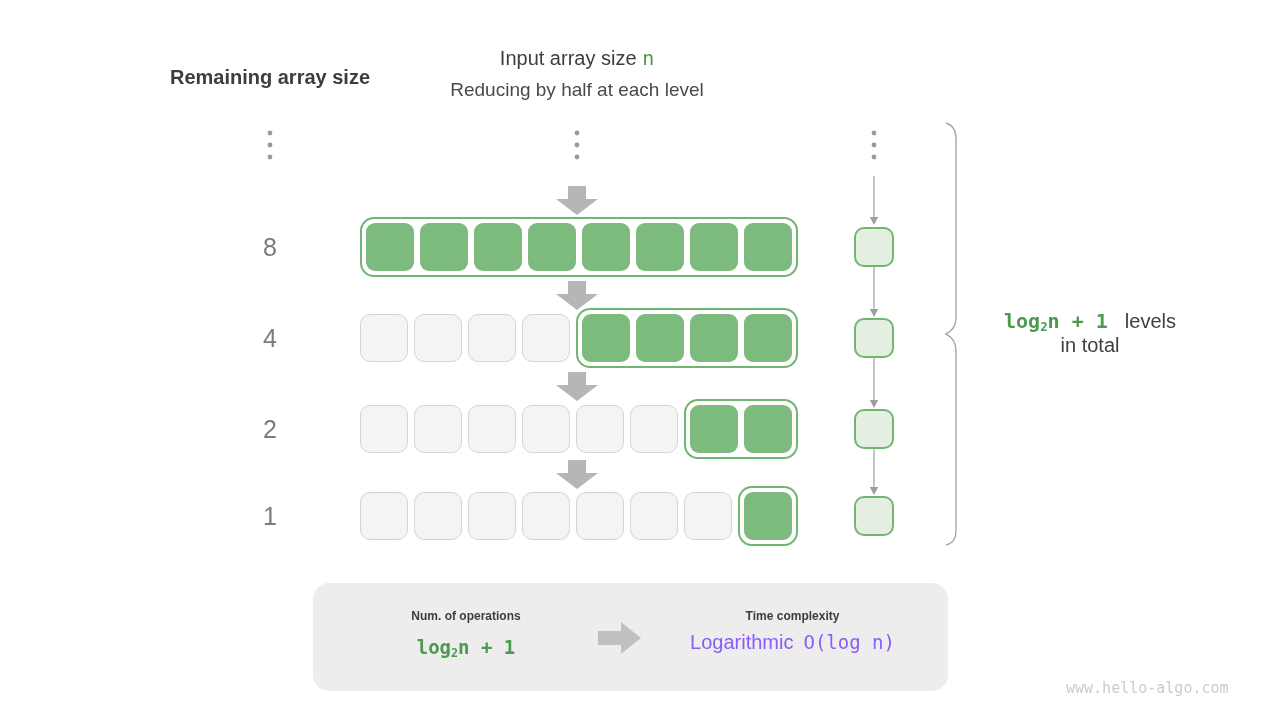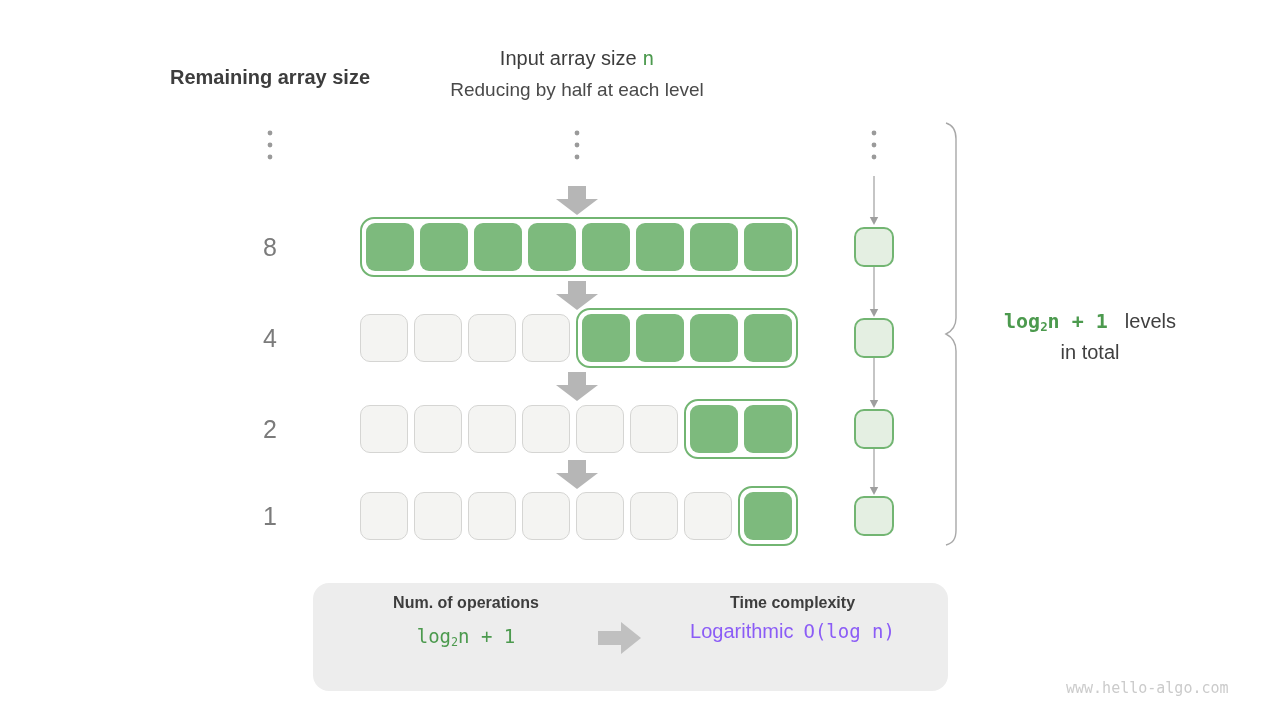--- a/index.html
+++ b/index.html
@@ -27,29 +27,29 @@
   .cell.gray{background:#f4f4f2;border:1.5px solid #d5d5d3;}
   .cell.green{background:#7dba7d;border-radius:9px;}
   .active-group{display:flex;gap:6px;padding:4px;border:2px solid #72b572;border-radius:14px;background:#ffffff;}
   .op-square{position:absolute;left:854px;width:40px;height:40px;box-sizing:border-box;
              background:#e4efe2;border:2px solid #72b572;border-radius:10px;}
 
   
   .brace-label{left:990px;top:309px;width:200px;font-size:20px;color:#3f3f3f;}
   .brace-label .formula{color:#4c9a4e;font-weight:bold;font-family:"DejaVu Sans Mono",monospace;}
   .brace-label .suffix{margin-left:17px;}
-  .brace-label .line2{margin-top:7px;}
+  .brace-label .line2{margin-top:0;}
 
   
   .summary{left:313px;top:583px;width:635px;height:108px;background:#ededed;border-radius:16px;}
   .sum-col{position:absolute;top:0;text-align:center;}
   .sum-left{left:8px;width:290px;}
   .sum-right{left:332px;width:295px;text-align:center;}
-  .sum-title{margin-top:11px;font-size:16px;font-weight:bold;color:#3d3d3d;}
-  .sum-formula{margin-top:13px;font-size:19px;font-weight:normal;color:#4c9a4e;
+  .sum-title{margin-top:26px;font-size:12px;font-weight:bold;color:#3d3d3d;}
+  .sum-formula{margin-top:13px;font-size:19px;font-weight:bold;color:#4c9a4e;
                font-family:"DejaVu Sans Mono",monospace;}
   .sum-value{margin-top:8px;font-size:20px;font-weight:normal;color:#8b5cf6;}
   .sum-value .bigo{font-family:"DejaVu Sans Mono",monospace;font-size:19px;margin-left:10px;}
 
   .watermark{left:1066px;top:679px;font-family:"DejaVu Sans Mono",monospace;
              font-size:15px;color:#cbcbcb;}
 
   svg.overlay{position:absolute;left:0;top:0;}
 </style>
 </head>

